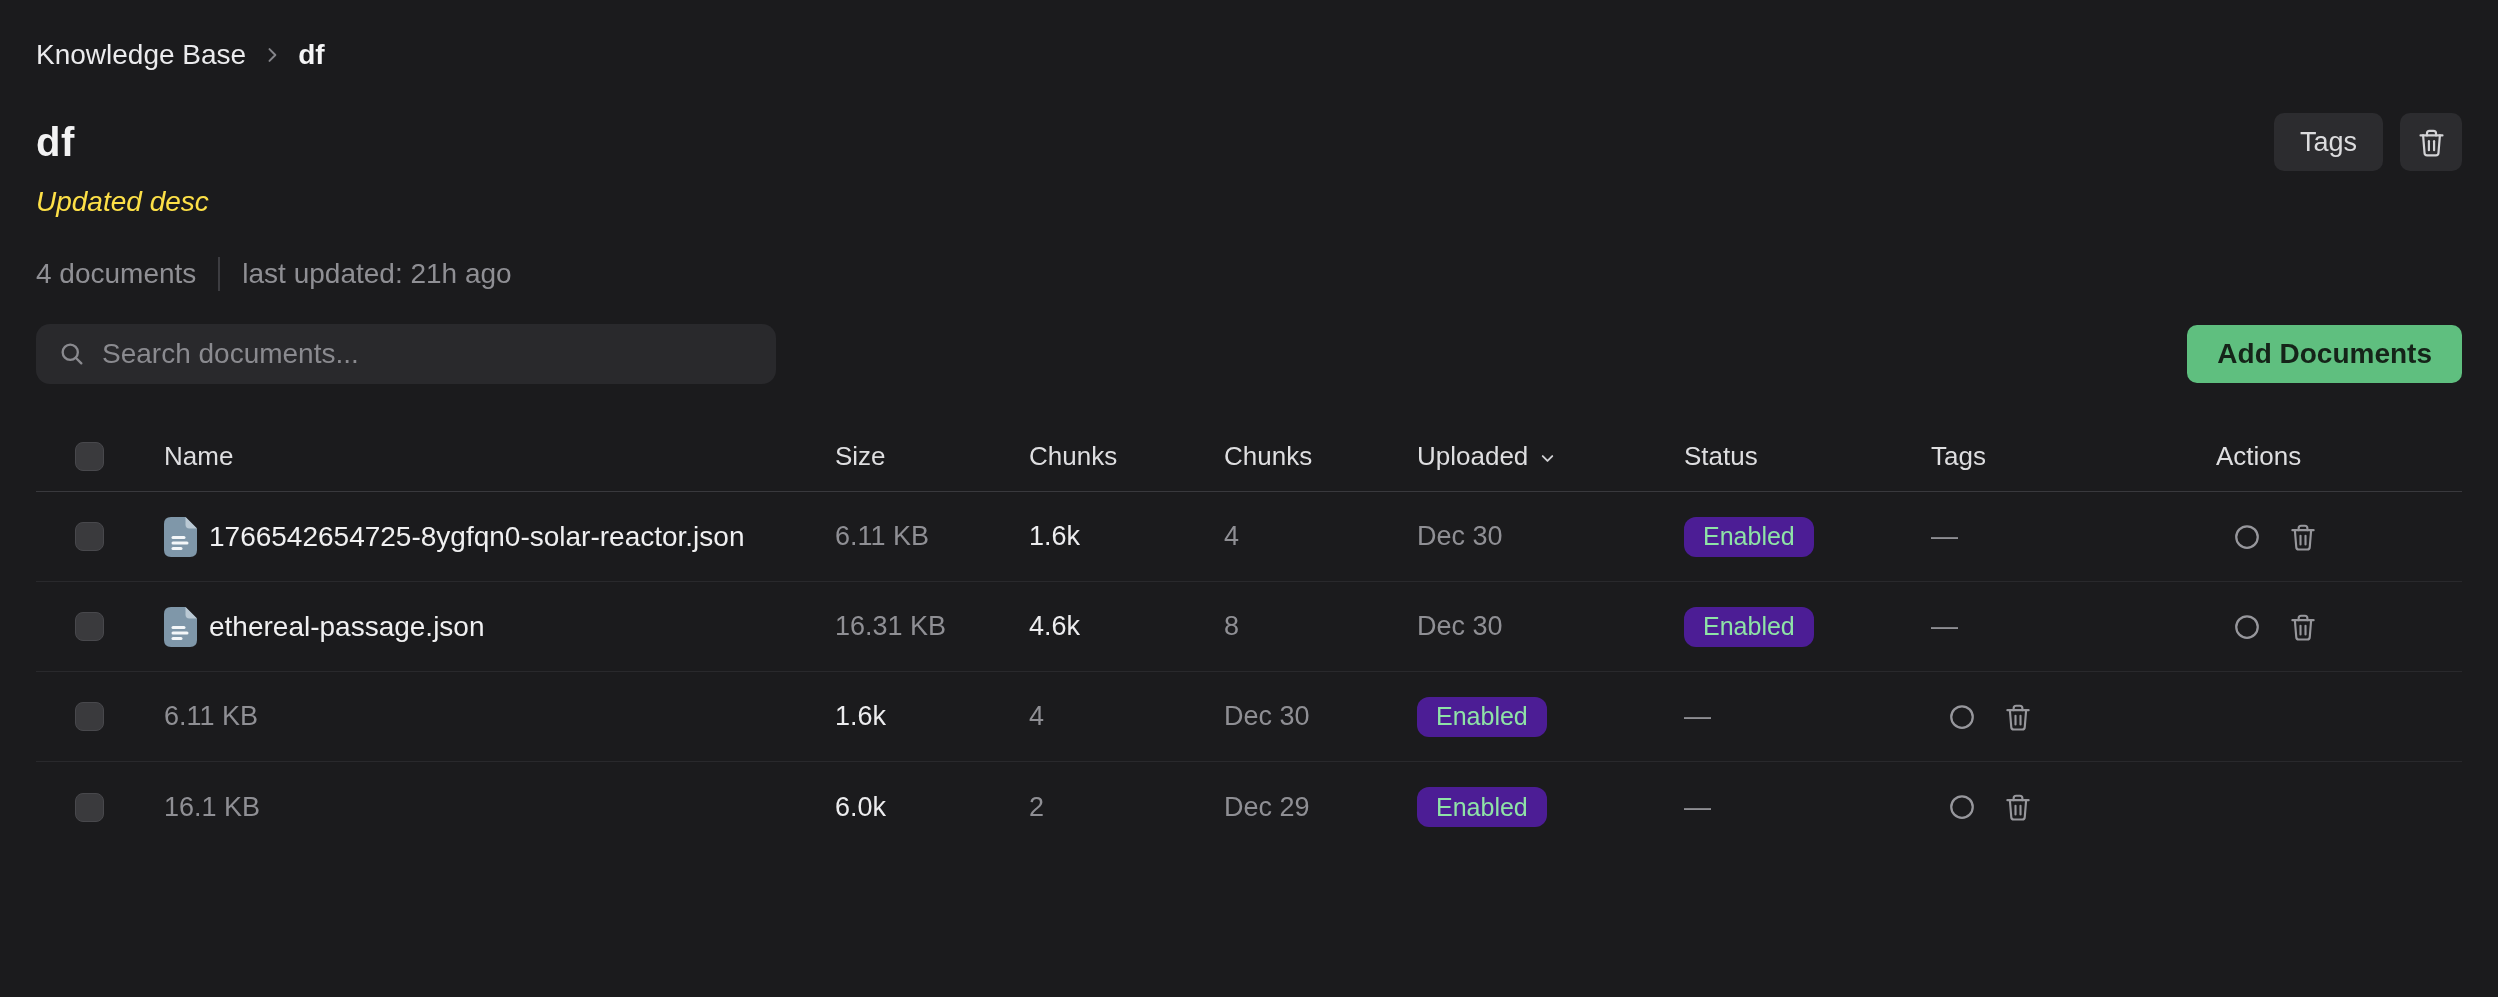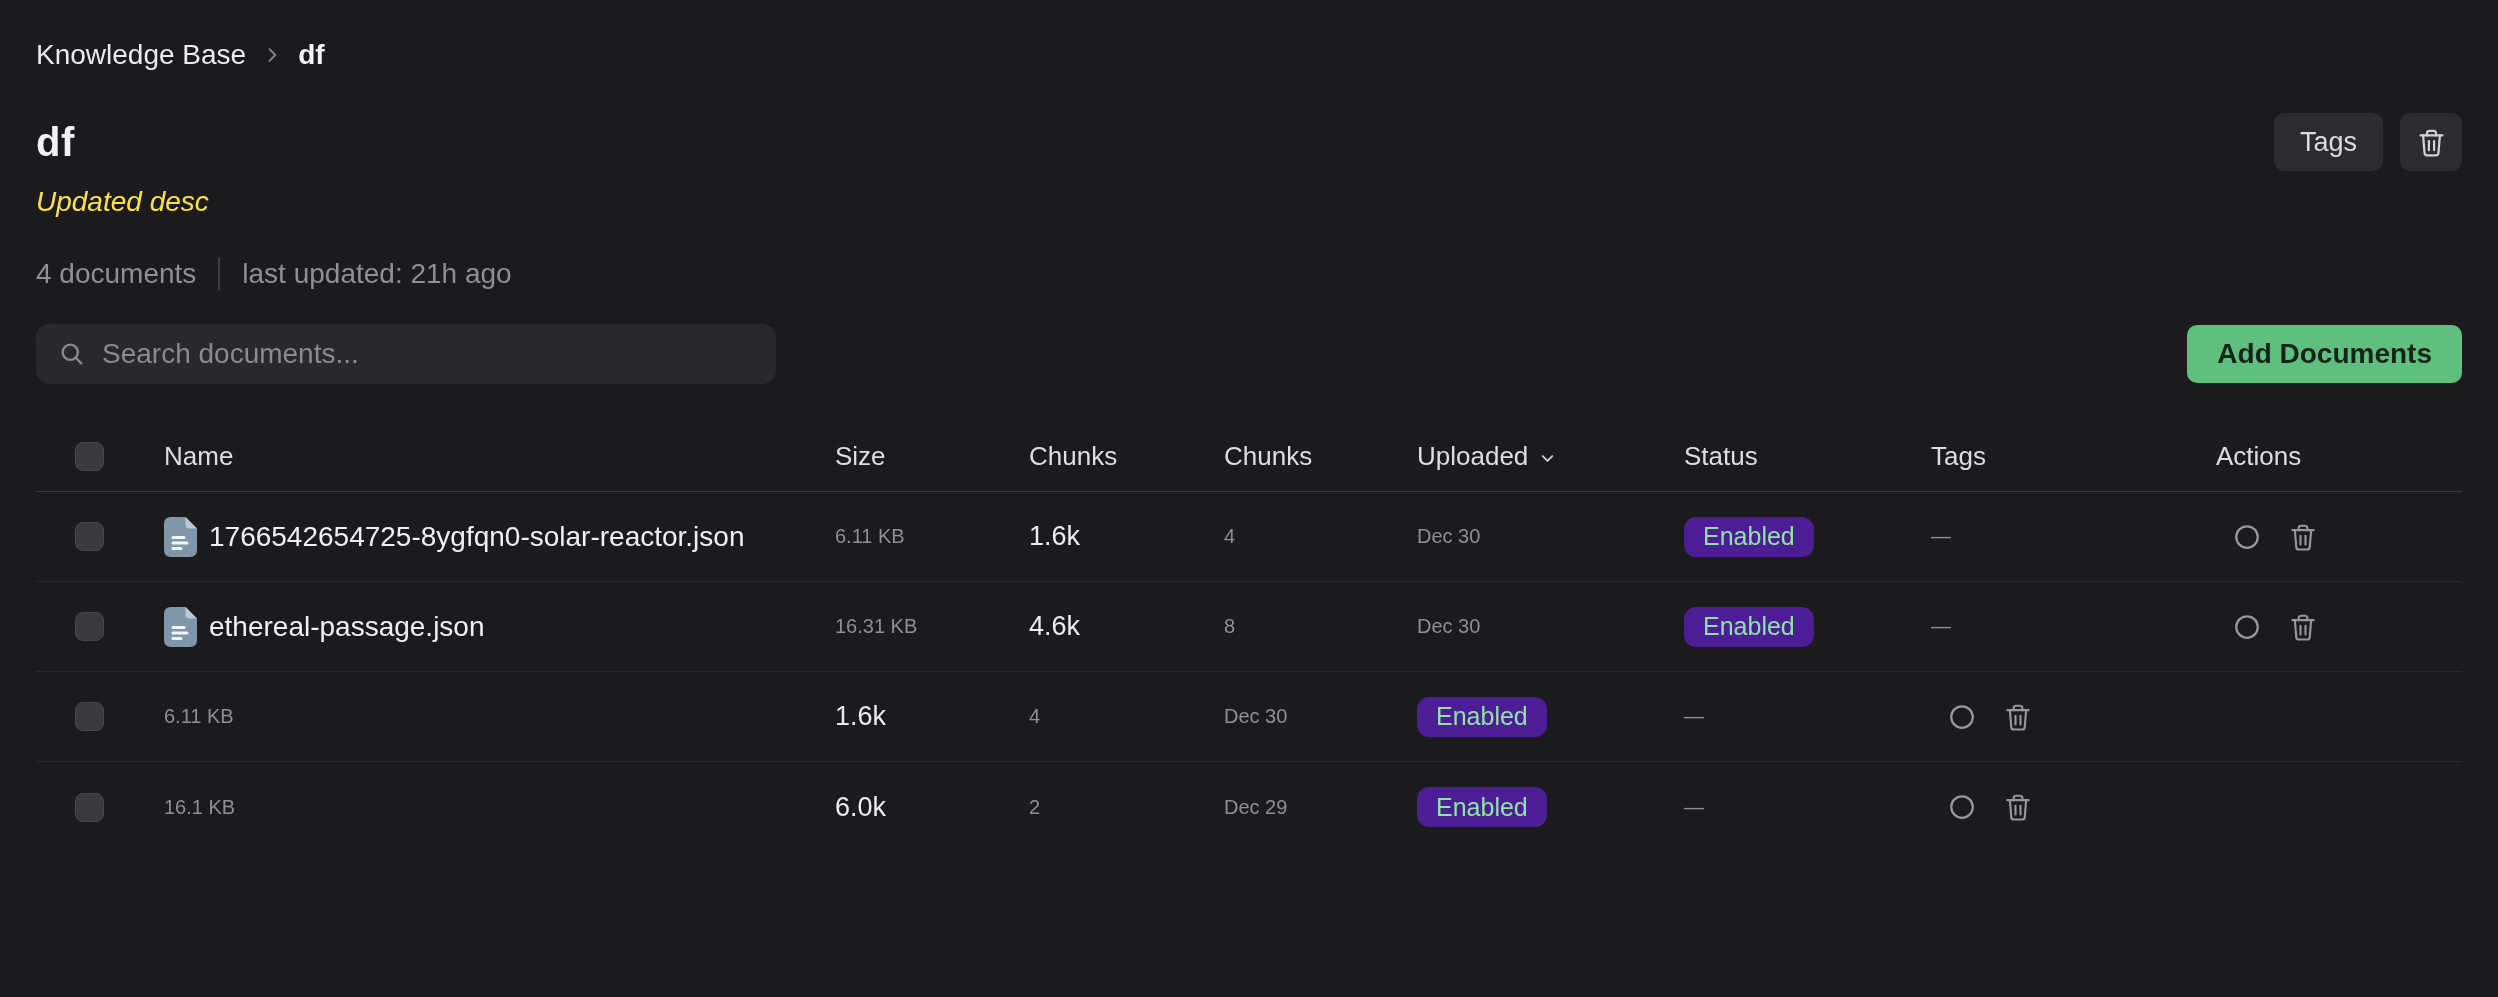--- a/index.html
+++ b/index.html
@@ -70,21 +70,21 @@
     display:block; width:29px; height:29px; border-radius:8px;
     background:#3a3a3d; border:1px solid #48484c; cursor:pointer;
   }
   .uploaded-head { display:flex; align-items:center; gap:10px; cursor:pointer; }
   .uploaded-head svg { margin-top:3px; }
 
   .cell-name { display:flex; align-items:center; gap:12px; min-width:0; }
   .file-icon { flex:none; display:flex; }
   .name-text { color:#f0f0f1; white-space:nowrap; overflow:hidden; text-overflow:ellipsis; }
 
-  .cell-size, .cell-chunks, .cell-uploaded, .cell-tags { color:#8f8f94; font-size:20px; }
+  .cell-size, .cell-chunks, .cell-uploaded, .cell-tags { color:#8f8f94; font-size:27px; }
   .cell-tokens { color:#ececee; font-size:27px; font-weight:500; }
 
   .status-badge {
     display:inline-flex; align-items:center; height:40px; padding:0 19px;
     background:#4c1d95; color:#8fe3a7; border-radius:12px; font-size:25px; font-weight:500;
   }
 
   .cell-actions { display:flex; align-items:center; gap:26px; padding-left:16px; }
   .row-action { display:flex; color:#97979c; cursor:pointer; background:none; border:none; padding:0; }
 </style>

